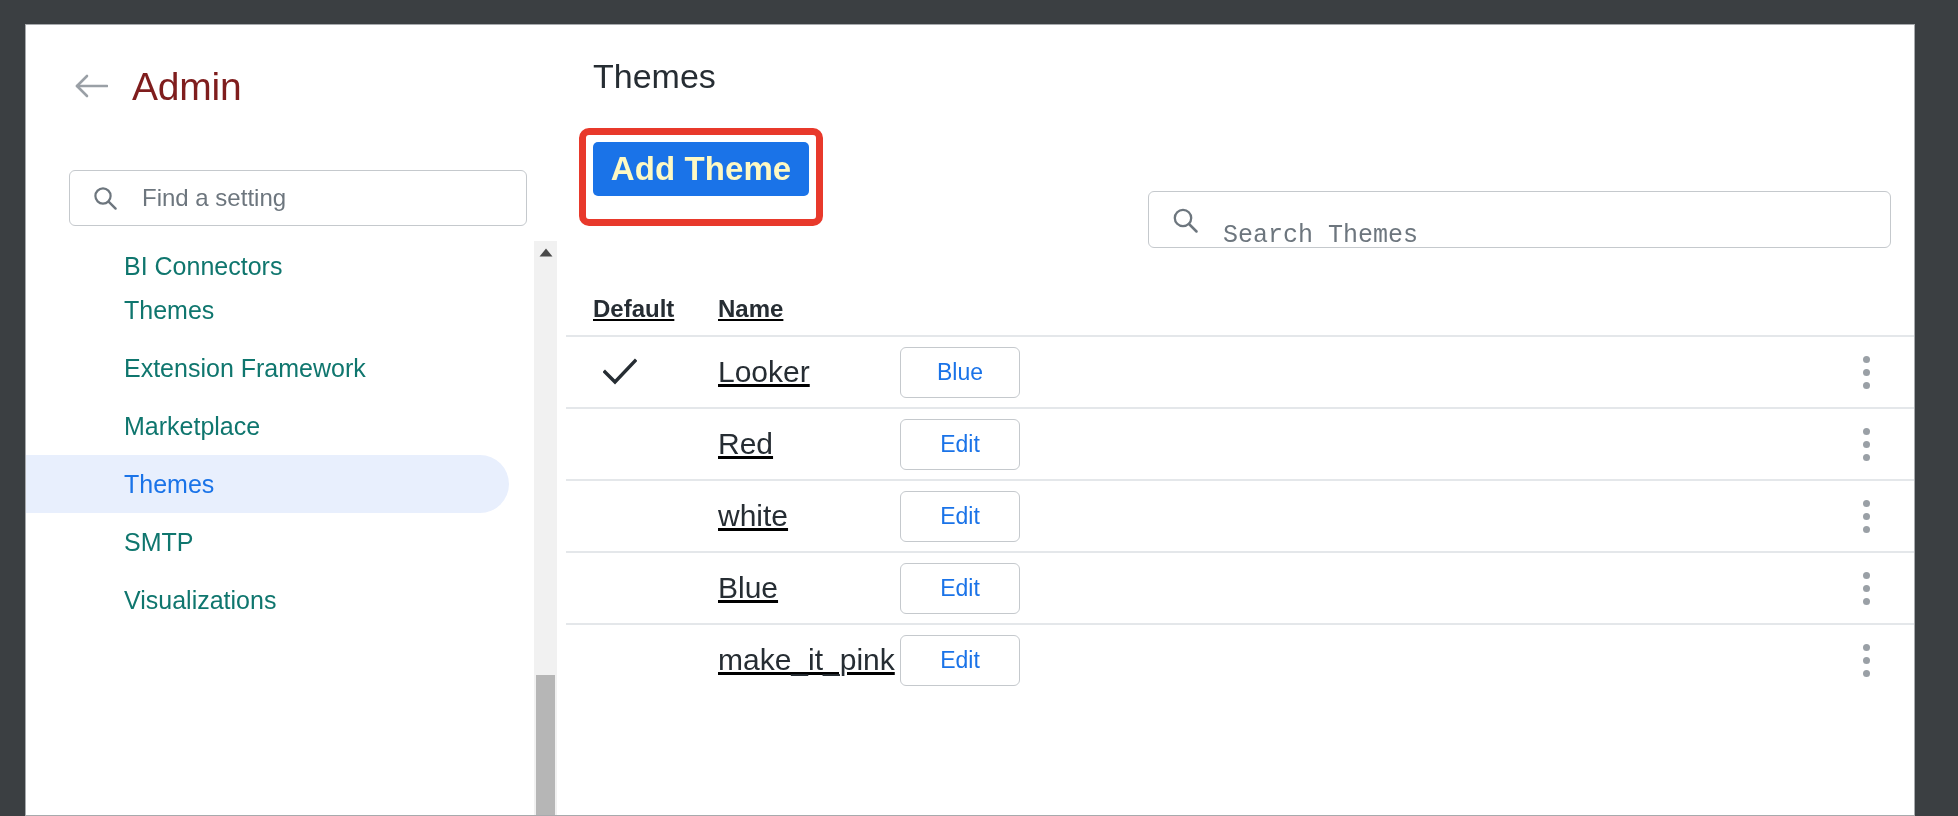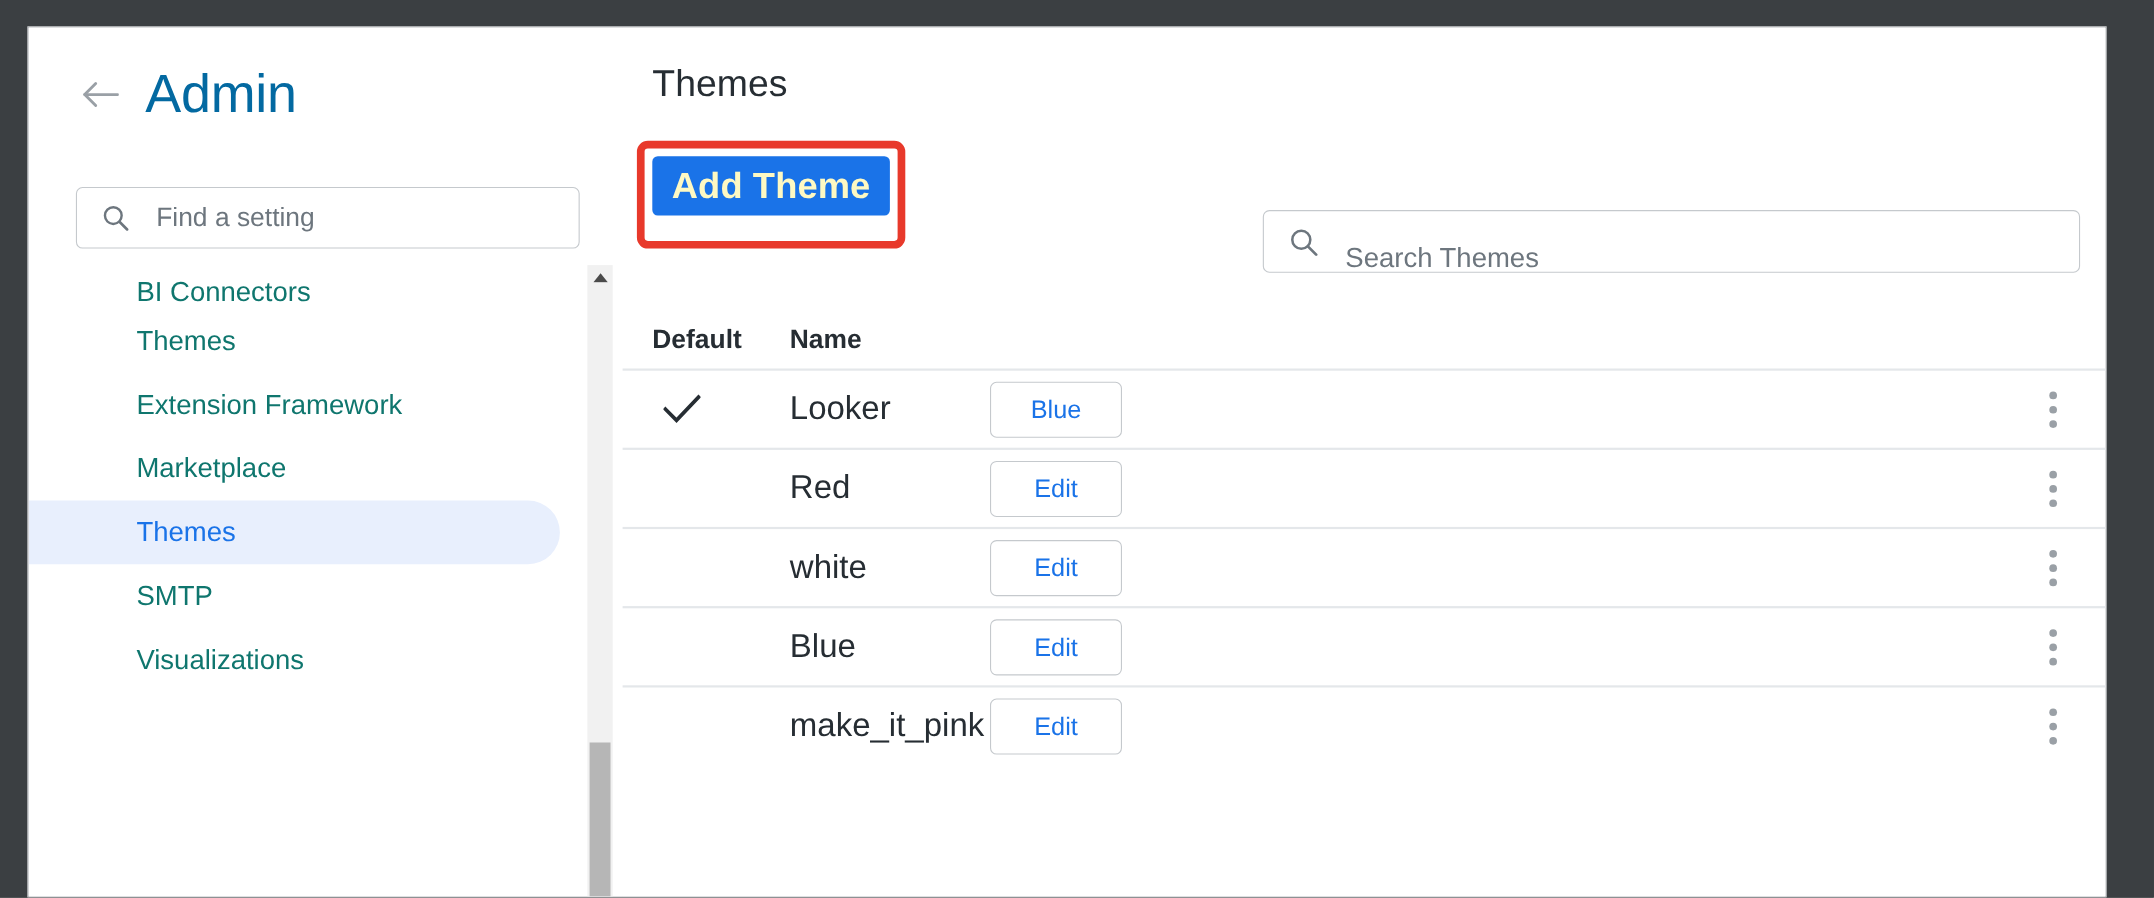--- a/index.html
+++ b/index.html
@@ -57,22 +57,22 @@
     margin-left: 48px;
     width: 34px;
     height: 34px;
     display: flex;
     align-items: center;
     justify-content: center;
     cursor: pointer;
   }
   #admin-title {
     margin-left: 24px;
-    font-size: 49px;
-    color: #0369a1;
+    font-size: 39px;
+    color: #7f1d1d;
     letter-spacing: -0.2px;
     font-weight: 400;
     line-height: 1;
   }
 
   #find-setting-box {
     position: absolute;
     left: 43px;
     top: 145px;
     width: 458px;
@@ -217,34 +217,35 @@
     border-radius: 6px;
     box-sizing: border-box;
     display: flex;
     align-items: center;
     background: #fff;
   }
   #search-themes-box .mag { margin-left: 22px; display: flex; align-items: center; }
   #search-themes-input {
     border: none; outline: none; background: transparent;
     margin-left: 22px;
-    font-family: Liberation Sans, sans-serif;
+    font-family: Liberation Mono, monospace;
     font-size: 25px;
     color: #262d33;
     width: 600px;
     margin-top: 32px;
   }
   #search-themes-input::placeholder { color: #6d767e; opacity: 1; }
 
   
   #themes-table {
     position: absolute;
     left: 0;
     top: 258px;
     width: 1350px;
+    text-decoration: underline;
   }
   .th-row {
     display: flex;
     align-items: center;
     height: 52px;
     padding-left: 27px;
   }
   .th {
     font-size: 24px;
     font-weight: 700;

